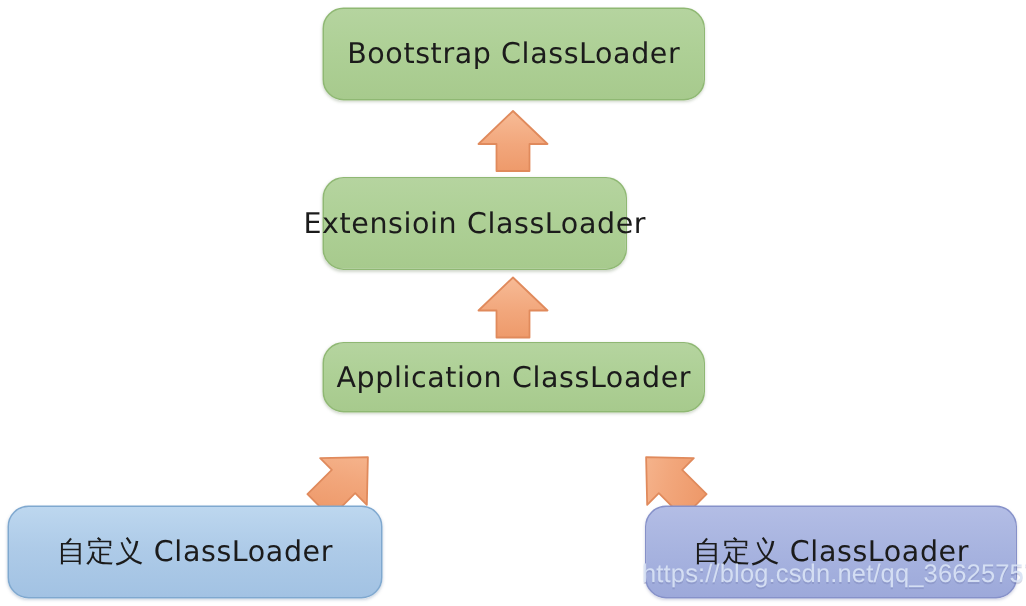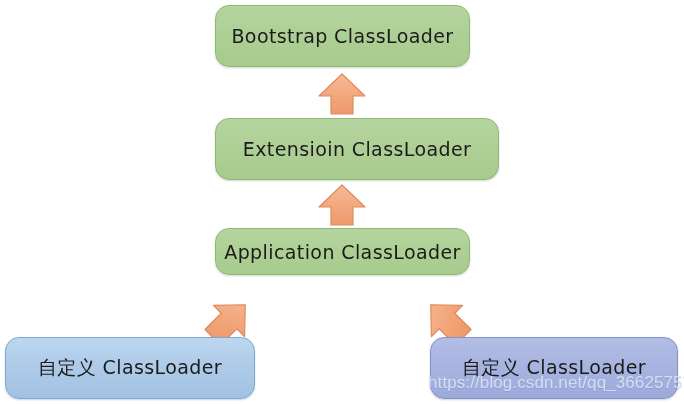--- a/index.html
+++ b/index.html
@@ -95,21 +95,21 @@
         <linearGradient id="agU1" x1="0" y1="0" x2="0" y2="1">
           <stop offset="0%" stop-color="#f7bb96"></stop>
           <stop offset="55%" stop-color="#f2a77c"></stop>
           <stop offset="100%" stop-color="#ee9a6b"></stop>
         </linearGradient>
       </defs>
       <polygon points="24,1 47,23 35,23 35,41 13,41 13,23 1,23" fill="url(#agU1)" stroke="#e08a5c" stroke-width="1.2" stroke-linejoin="round"></polygon>
     </svg>
   </div>
 
-  <div class="node green" style="left:215px; top:118px; width:284px; height:62px;">
+  <div class="node green" style="left:215px; top:118px; width:203px; height:62px;">
     <span class="node-label">Extensioin ClassLoader</span>
   </div>
 
   <div class="arrow" style="left:318px; top:184px;">
     <svg width="48" height="42" viewBox="0 0 48 42">
       <defs>
         <linearGradient id="agU2" x1="0" y1="0" x2="0" y2="1">
           <stop offset="0%" stop-color="#f7bb96"></stop>
           <stop offset="55%" stop-color="#f2a77c"></stop>
           <stop offset="100%" stop-color="#ee9a6b"></stop>

